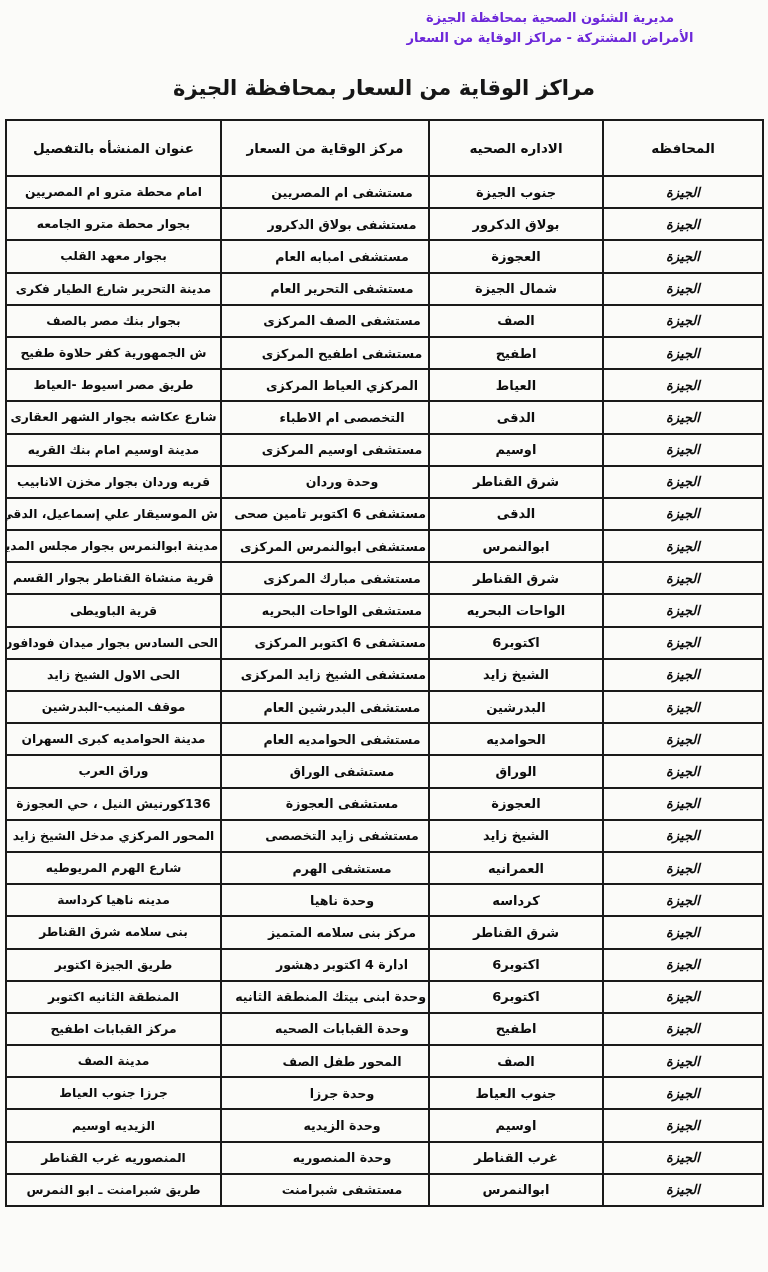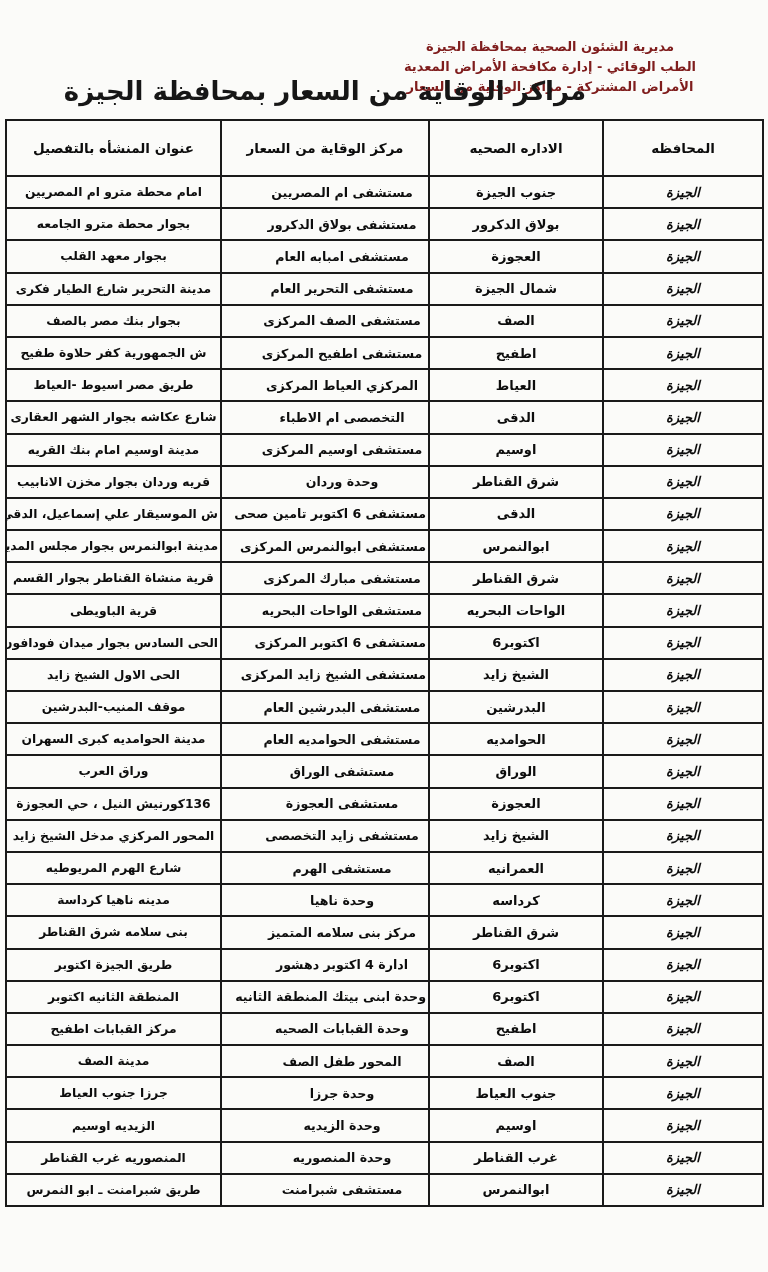--- a/index.html
+++ b/index.html
@@ -18,22 +18,21 @@
     text-align:center;
     font-size:13px;
     font-weight:700;
     line-height:20px;
     color:#33427a;
   }
   .page-title{
     position:absolute;
     top:76px;left:55px;width:540px;
     direction:rtl;
-    text-align:center;
-    font-size:26px;
+    font-size:21px;
     font-weight:800;
     letter-spacing:0px;
     color:#161616;
   }
   .doc-table{
     position:absolute;
     top:119px;left:5px;
     width:757px;
     direction:rtl;
     border-collapse:collapse;
@@ -59,23 +58,22 @@
     font-size:13px;
   }
   .doc-table td.c-address{font-size:12.3px;}
   .doc-table td.c-center{font-size:12.6px;padding-left:36px;}
   .doc-table td.c-admin{font-size:13px;}
   .doc-table td.c-governorate{font-size:13px;font-style:italic;}
 </style>
 </head>
 <body>
 
-<div class="letterhead" style="color: #7f1d1d; margin-top: 29px;">
+<div class="letterhead" style="color: #6d28d9;">
   <div>مديرية الشئون الصحية بمحافظة الجيزة</div>
-  <div>الطب الوقائي - إدارة مكافحة الأمراض المعدية</div>
   <div>الأمراض المشتركة - مراكز الوقاية من السعار</div>
 </div>
 
 <div class="page-title">مراكز الوقاية من السعار بمحافظة الجيزة</div>
 
 <table class="doc-table">
   <colgroup>
     <col style="width:160px">
     <col style="width:174px">
     <col style="width:208px">

